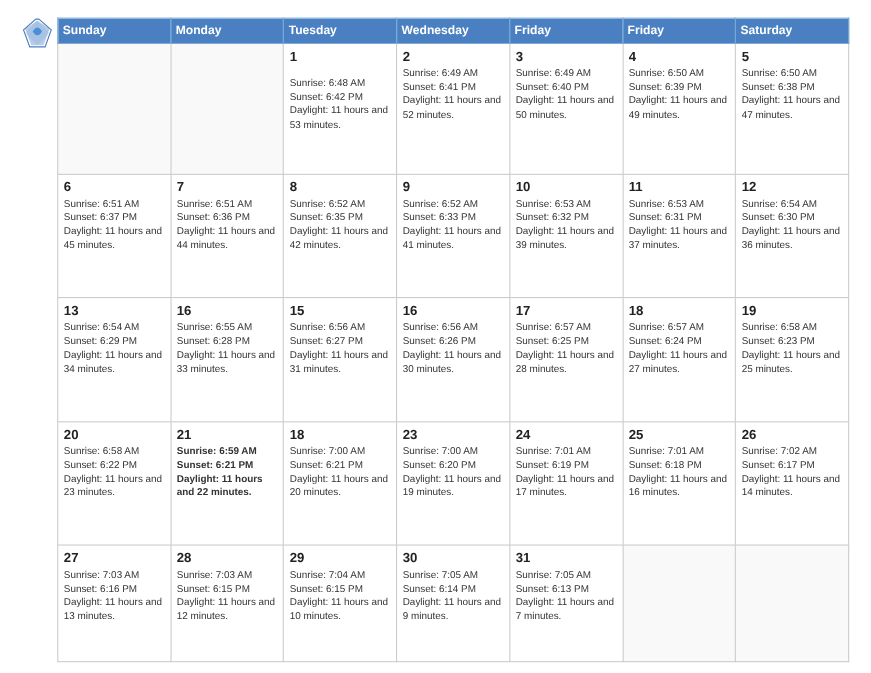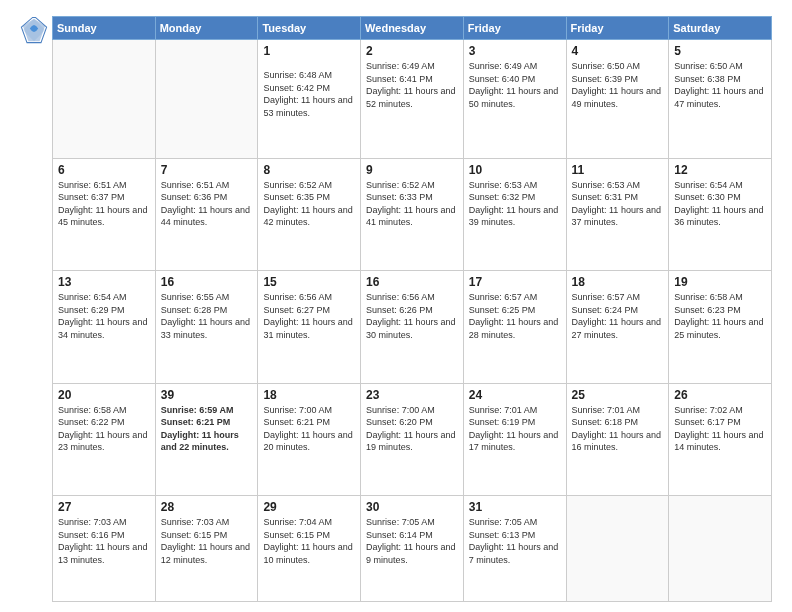--- a/index.html
+++ b/index.html
@@ -257,21 +257,21 @@
           </td>
         </tr>
         <tr>
           <td>
             <span class="day-num">20</span>
             <div class="day-detail" style="white-space: pre-line;">Sunrise: 6:58 AM
 Sunset: 6:22 PM
 Daylight: 11 hours and 23 minutes.</div>
           </td>
           <td>
-            <span class="day-num">39</span>
+            <span class="day-num">21</span>
             <div class="day-detail" style="white-space: pre-line; font-weight: bold;">Sunrise: 6:59 AM
 Sunset: 6:21 PM
 Daylight: 11 hours and 22 minutes.</div>
           </td>
           <td>
             <span class="day-num">18</span>
             <div class="day-detail" style="white-space: pre-line;">Sunrise: 7:00 AM
 Sunset: 6:21 PM
 Daylight: 11 hours and 20 minutes.</div>
           </td>

